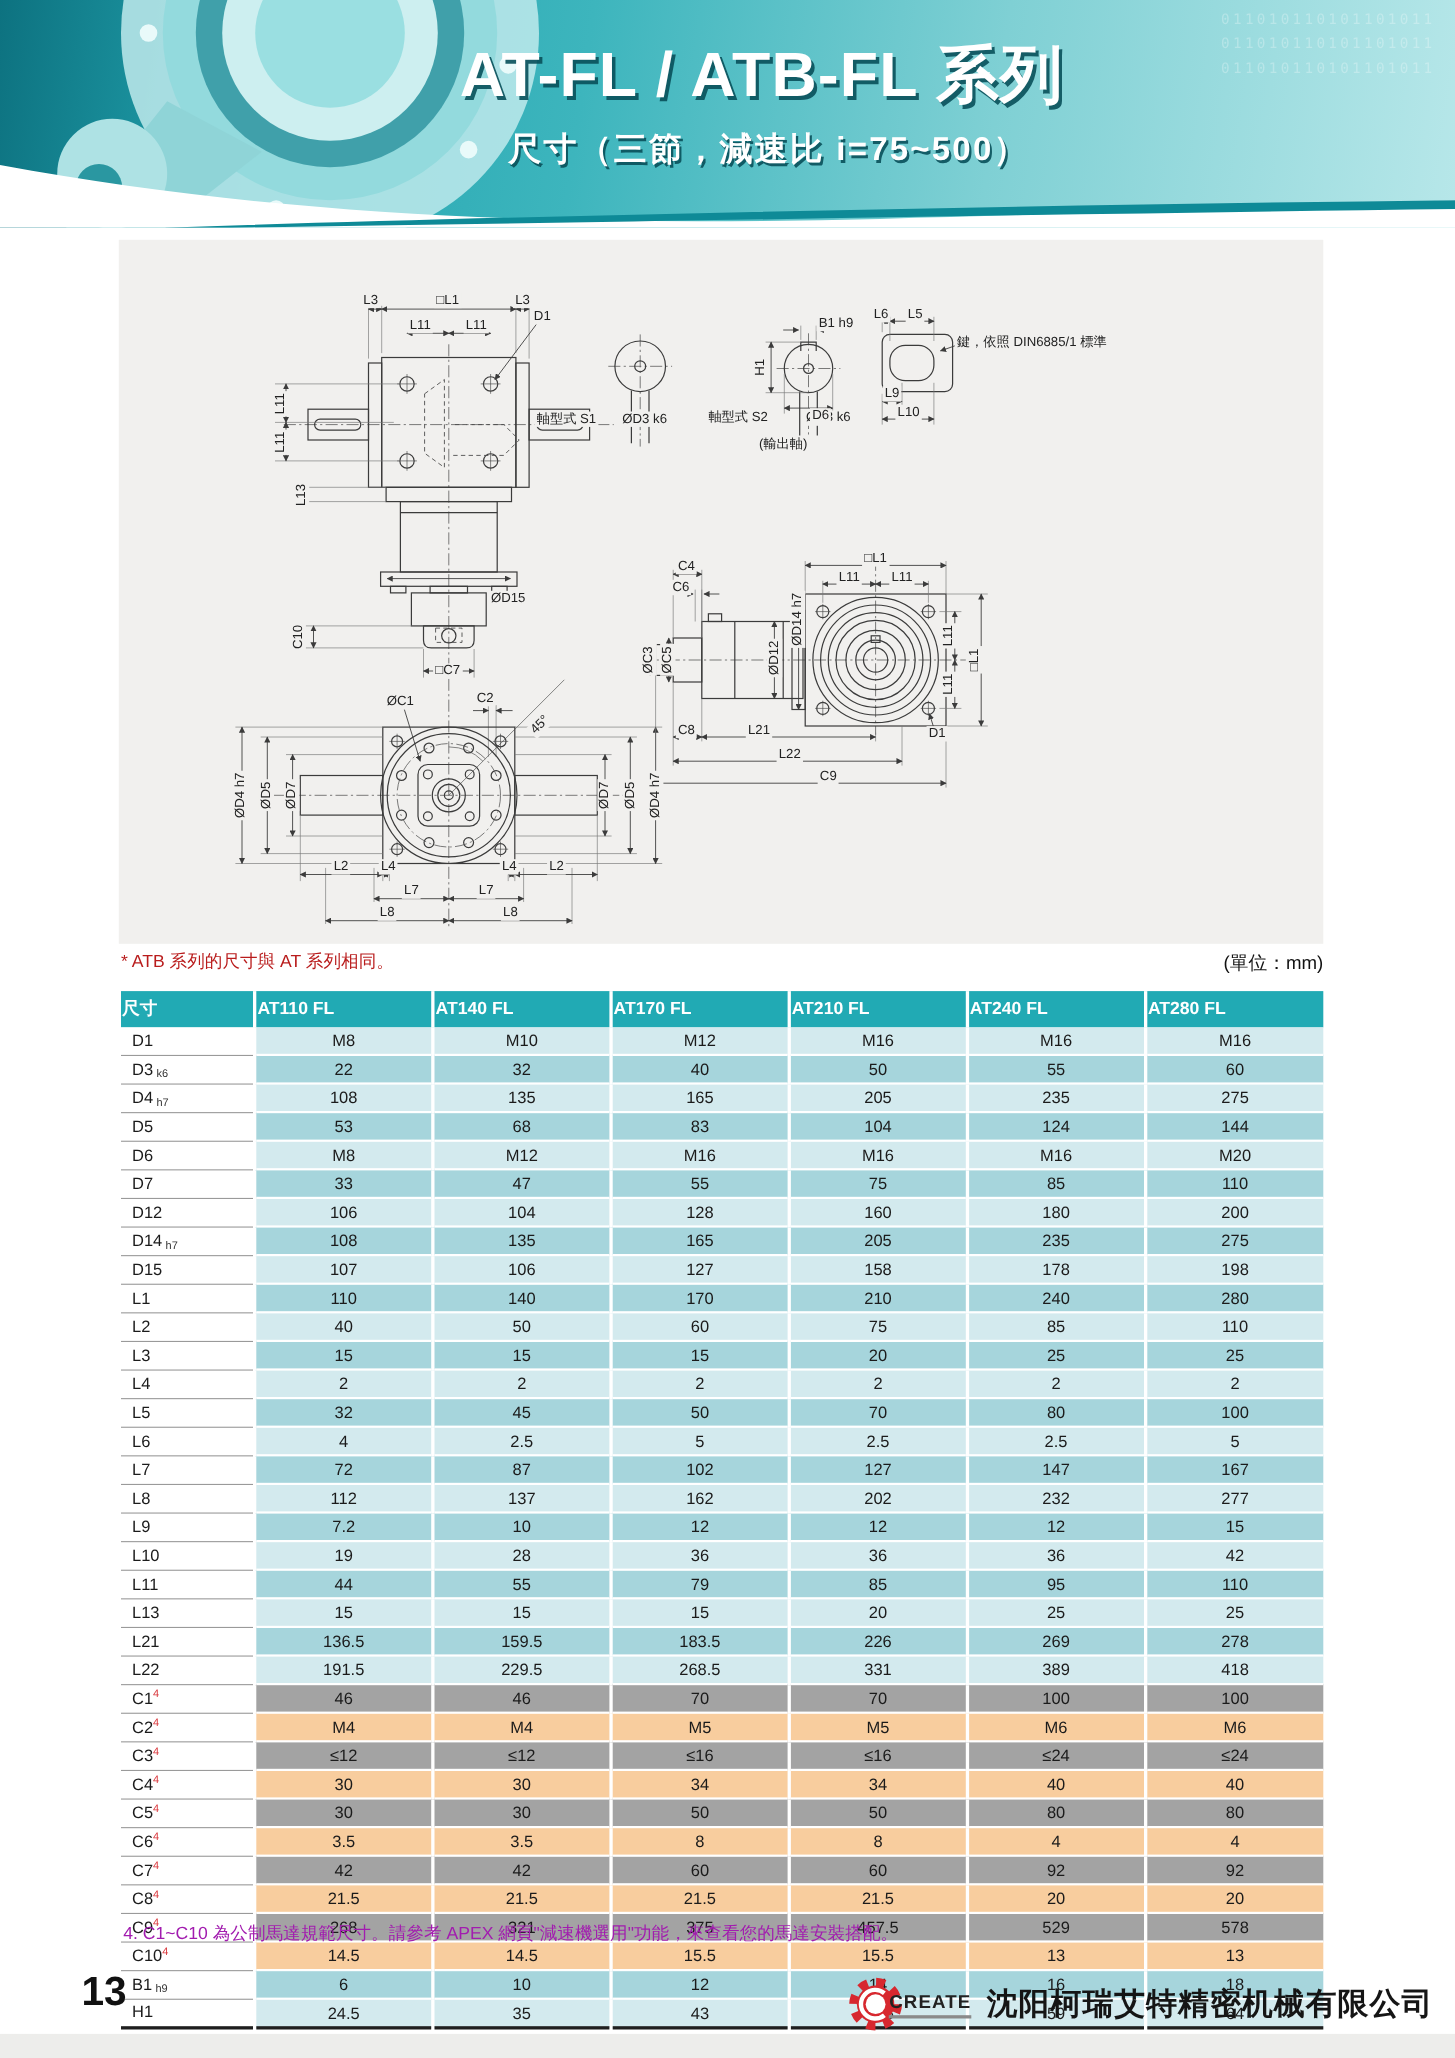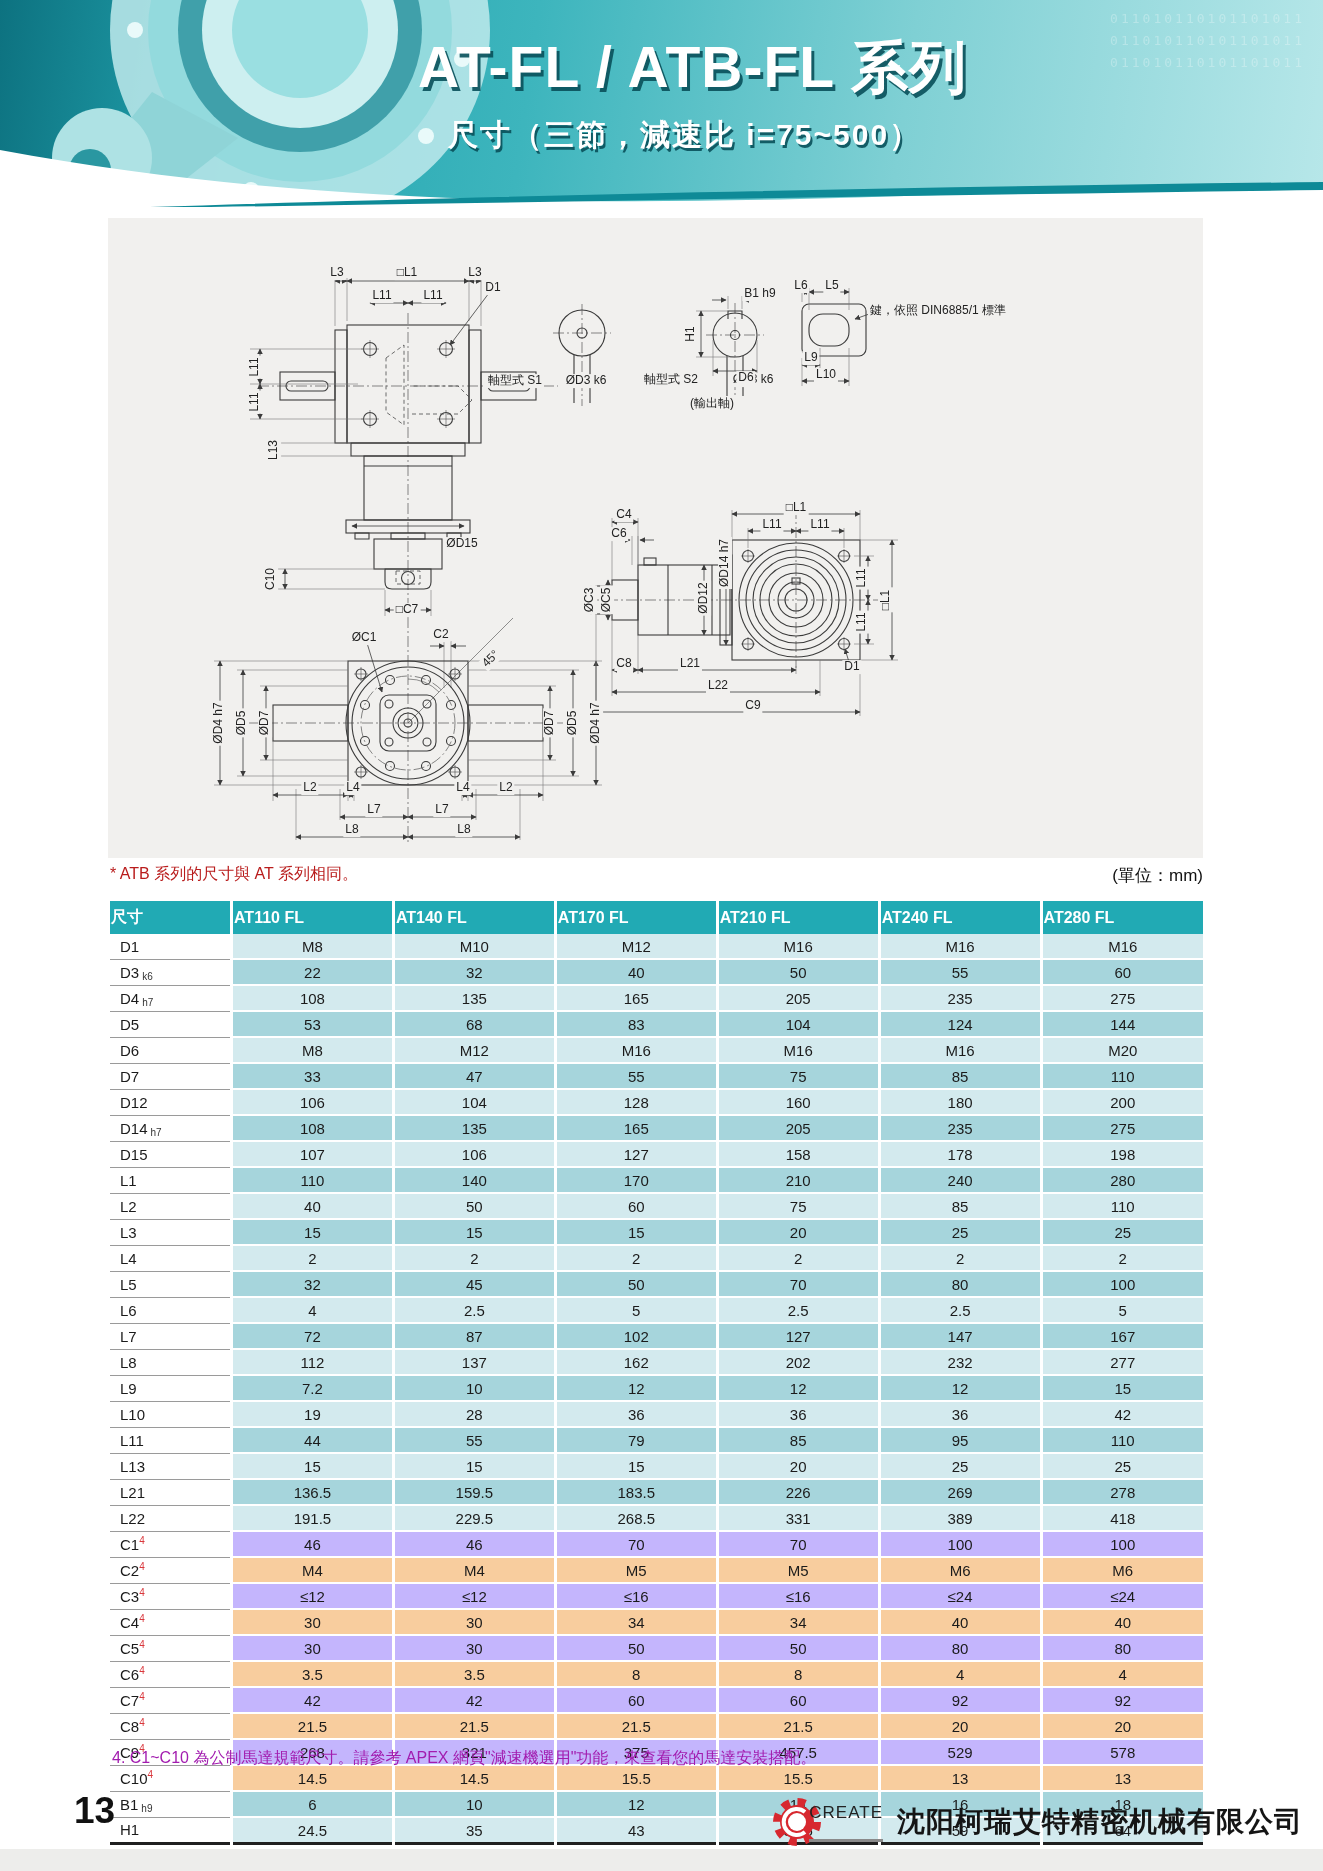--- a/index.html
+++ b/index.html
@@ -9,21 +9,21 @@
   .hero{position:absolute;left:0;top:0;width:1323px;height:207px;overflow:hidden;
         background:linear-gradient(98deg,#0d7280 0%,#23a5b0 18%,#3db5bd 40%,#7fd0d4 68%,#b7e7e9 100%)}
   .hero-art{position:absolute;left:0;top:0}
   .hero-pattern{position:absolute;right:18px;top:8px;text-align:right;
         font-family:"DejaVu Sans Mono",monospace;color:rgba(255,255,255,.28);
         font-size:13px;letter-spacing:3px;line-height:1.7}
   .hero-pattern span{display:block}
   .titles{position:absolute;left:418px;top:30px;color:#fff;z-index:3}
   .titles h1{margin:0;font-size:57px;font-weight:bold;letter-spacing:1px;
         text-shadow:3px 4px 0 rgba(9,80,90,.9)}
-  .titles h2{margin:8px 0 0 30px;font-size:30px;font-weight:bold;letter-spacing:2px;
+  .titles h2{margin:8px 0 0 44px;font-size:30px;font-weight:bold;letter-spacing:2px;
         text-shadow:2px 3px 0 rgba(9,80,90,.9)}
   
   .drawings{position:absolute;left:108px;top:218px;width:1095px;height:640px;background:#f1f0ee}
   .draw{position:absolute;left:0;top:0}
   .dlabel{position:absolute;transform:translate(-50%,-50%);font-size:12px;color:#222;
         background:#f1f0ee;padding:0 2px;white-space:nowrap;line-height:1.15;z-index:2}
   
   .s{stroke:#3b3b3b;fill:none;stroke-width:1.1px}
   .thin{stroke:#4a4a4a;fill:none;stroke-width:.6px}
   .cl{stroke:#555;fill:none;stroke-width:.7px;stroke-dasharray:11 3 2 3}
@@ -38,28 +38,28 @@
         border-bottom:3px solid #1f1f1f;font-size:15px;color:#1b1b1b;table-layout:fixed}
   #dims-table th.colh{background:#21aab4;color:#fff;font-size:16px;font-weight:bold;
         height:31px;border-left:3px solid #fff;text-align:left}
   #dims-table th.colh:first-child{border-left:none;width:118px}
   #dims-table tbody th{background:#fff;text-align:left;padding-left:10px;font-weight:normal;
         border-bottom:1px solid #9a9a9a;height:22px;font-size:15px}
   #dims-table tbody td{text-align:center;border-left:3px solid #fff;border-bottom:2px solid #fff;height:22px}
   .rsub{font-size:10px;margin-left:3px;position:relative;top:2px;color:#333}
   .rsup{font-size:10px;color:#d9373c}
   .c-light{background:#d3eaee}.c-dark{background:#a6d5dc}
-  .o-light{background:#f8cd9e}.o-dark{background:#c4b5fd}
+  .o-light{background:#f8cd9e}.o-dark{background:#a3a3a3}
   
   .footnote{position:absolute;left:112px;top:1748px;font-size:16px;color:#a21caf;margin:0}
   .pageno{position:absolute;left:74px;top:1790px;font-size:37px;font-weight:bold;color:#111}
   .bottom-band{position:absolute;left:0;bottom:0;width:100%;height:22px;background:#ededeb}
   .brand{position:absolute;right:20px;top:1794px;display:flex;align-items:center}
-  .brandname{font-size:17px;font-weight:normal;color:#222;letter-spacing:1px;margin-left:-16px;
-        border-bottom:3px solid #8a8a8a;padding-bottom:16px;position:relative;z-index:2;background:transparent}
+  .brandname{font-size:17px;font-weight:bold;color:#222;letter-spacing:1px;margin-left:-16px;
+        border-bottom:3px solid #8a8a8a;padding-bottom:2px;position:relative;z-index:2;background:transparent}
   .company{font-size:28px;font-weight:bold;color:#151515;letter-spacing:1px;margin-left:14px}
 </style>
 </head>
 <body>
 
 <header class="hero">
   <svg class="hero-art" width="1323" height="207" viewBox="0 0 1323 207">
     <circle cx="300" cy="30" r="190" fill="#bfeaec" opacity="0.85"></circle>
     <circle cx="300" cy="30" r="152" fill="#93dadd"></circle>
     <circle cx="300" cy="30" r="122" fill="#1d8794" opacity="0.7"></circle>

